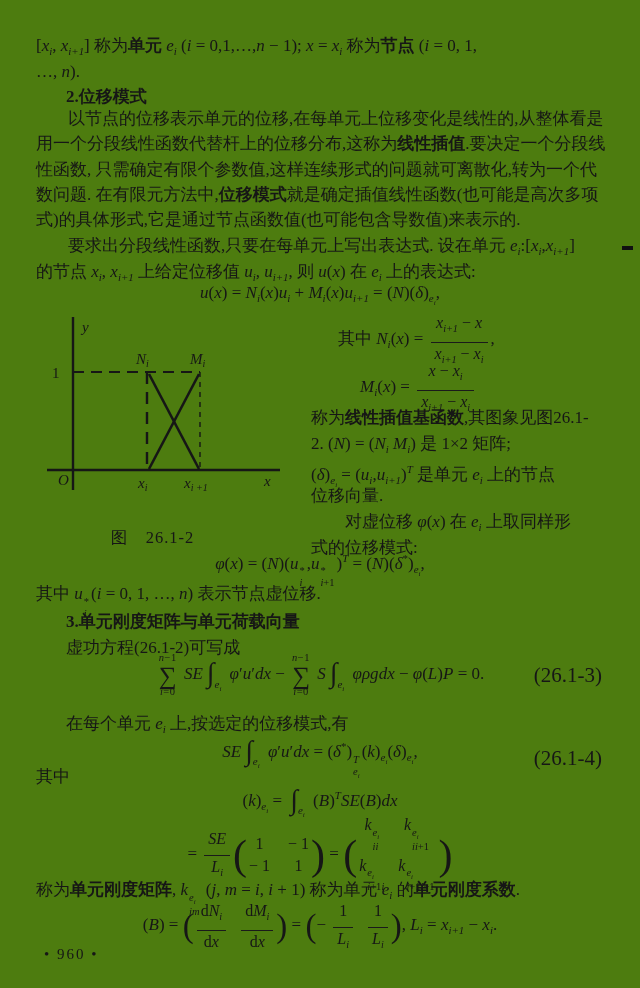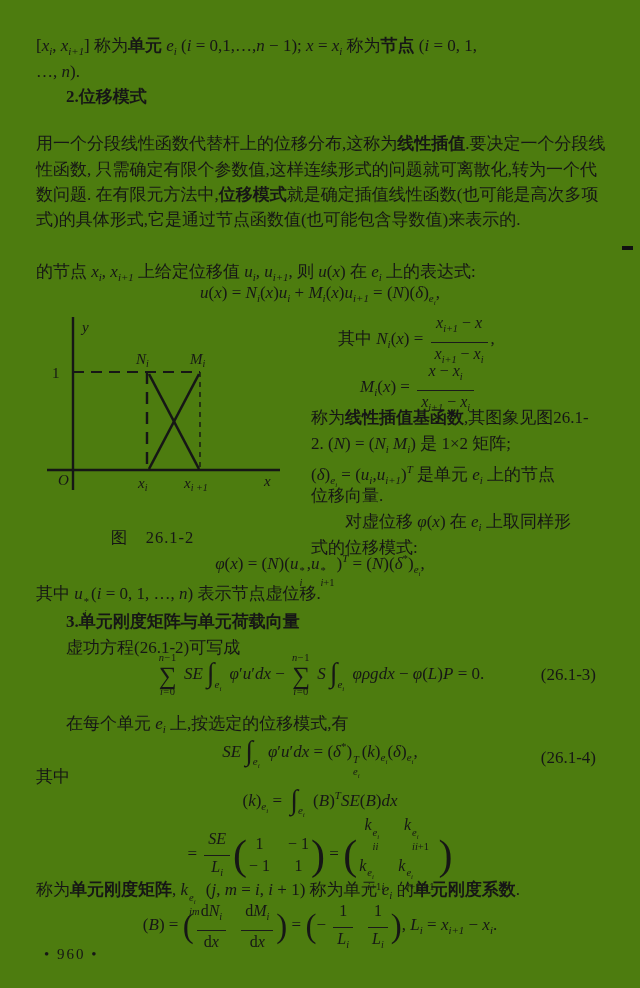--- a/index.html
+++ b/index.html
@@ -7,21 +7,21 @@
     position:relative;width:640px;height:988px;margin:0 auto;
     background:#4d7c0f;color:#161616;overflow:hidden;
     font-family:"Liberation Serif","DejaVu Serif",serif;
   }
   .t{position:absolute;font-size:17px;line-height:25px;white-space:nowrap;}
   .hd{font-weight:bold;text-align:right;}
   b{font-weight:bold;}
   i{font-style:italic;}
   sub,sup{font-size:64%;}
   .eq{position:absolute;left:36px;width:568px;text-align:center;font-size:17px;white-space:nowrap;}
-  .eqn{position:absolute;right:8px;top:50%;transform:translateY(-50%);font-size:17px;}
+  .eqn{position:absolute;right:2px;top:50%;transform:translateY(-50%);font-size:21px;}
   
   .fr{display:inline-block;vertical-align:middle;text-align:center;font-size:16px;margin:0 3px;line-height:1.25;}
   .fr .fn{display:block;border-bottom:1.2px solid #1a1a1a;padding:0 4px 6px;}
   .fr .fd{display:block;padding:1px 4px 0;}
   
   .sg{display:inline-flex;flex-direction:column;align-items:center;vertical-align:middle;line-height:1;margin:0 3px;}
   .sg .sl{font-size:10.5px;letter-spacing:.5px;}
   .sg .s{font-size:25px;line-height:.95;}
   
   .bi{font-size:28px;vertical-align:middle;position:relative;top:-2px;margin-left:4px;}
@@ -48,25 +48,27 @@
 </head>
 <body>
 
 <div class="page">
 
   <div class="t" style="left:36px;top:33px;">[<i>x<sub>i</sub></i>, <i>x<sub>i+1</sub></i>] 称为<b>单元</b> <i>e<sub>i</sub></i> (<i>i</i> = 0,1,…,<i>n</i> − 1); <i>x</i> = <i>x<sub>i</sub></i> 称为<b>节点</b> (<i>i</i> = 0, 1,</div>
   <div class="t" style="left:36px;top:59px;">…, <i>n</i>).</div>
 
   <div class="t hd" style="left:66px;top:84px;">2.位移模式</div>
 
+  <div class="t" style="left:68px;top:106px;">以节点的位移表示单元的位移,在每单元上位移变化是线性的,从整体看是</div>
   <div class="t" style="left:36px;top:131px;">用一个分段线性函数代替杆上的位移分布,这称为<b>线性插值</b>.要决定一个分段线</div>
   <div class="t" style="left:36px;top:157px;">性函数, 只需确定有限个参数值,这样连续形式的问题就可离散化,转为一个代</div>
   <div class="t" style="left:36px;top:182px;">数问题. 在有限元方法中,<b>位移模式</b>就是确定插值线性函数(也可能是高次多项</div>
   <div class="t" style="left:36px;top:207px;">式)的具体形式,它是通过节点函数值(也可能包含导数值)来表示的.</div>
 
+  <div class="t" style="left:68px;top:233px;">要求出分段线性函数,只要在每单元上写出表达式. 设在单元 <i>e<sub>i</sub></i>:[<i>x<sub>i</sub></i>,<i>x<sub>i+1</sub></i>]</div>
   <div class="t" style="left:36px;top:259px;">的节点 <i>x<sub>i</sub></i>, <i>x<sub>i+1</sub></i> 上给定位移值 <i>u<sub>i</sub></i>, <i>u<sub>i+1</sub></i>, 则 <i>u</i>(<i>x</i>) 在 <i>e<sub>i</sub></i> 上的表达式:</div>
 
   <div class="eq" style="top:283px;"><i>u</i>(<i>x</i>) = <i>N<sub>i</sub></i>(<i>x</i>)<i>u<sub>i</sub></i> + <i>M<sub>i</sub></i>(<i>x</i>)<i>u<sub>i+1</sub></i> = (<i>N</i>)(<i>δ</i>)<span class="il2"><i>e<sub>i</sub></i></span>,</div>
 
   <div class="fig">
     <svg width="255" height="200" viewBox="0 0 255 200">
       <line x1="33" y1="5" x2="33" y2="178" stroke="#161616" stroke-width="2.4"></line>
       <line x1="7" y1="158" x2="240" y2="158" stroke="#161616" stroke-width="2.6"></line>
       <line x1="33" y1="60" x2="160" y2="60" stroke="#161616" stroke-width="2.2" stroke-dasharray="11 7"></line>
       <line x1="107" y1="60" x2="107" y2="158" stroke="#161616" stroke-width="2.4" stroke-dasharray="12 8"></line>

